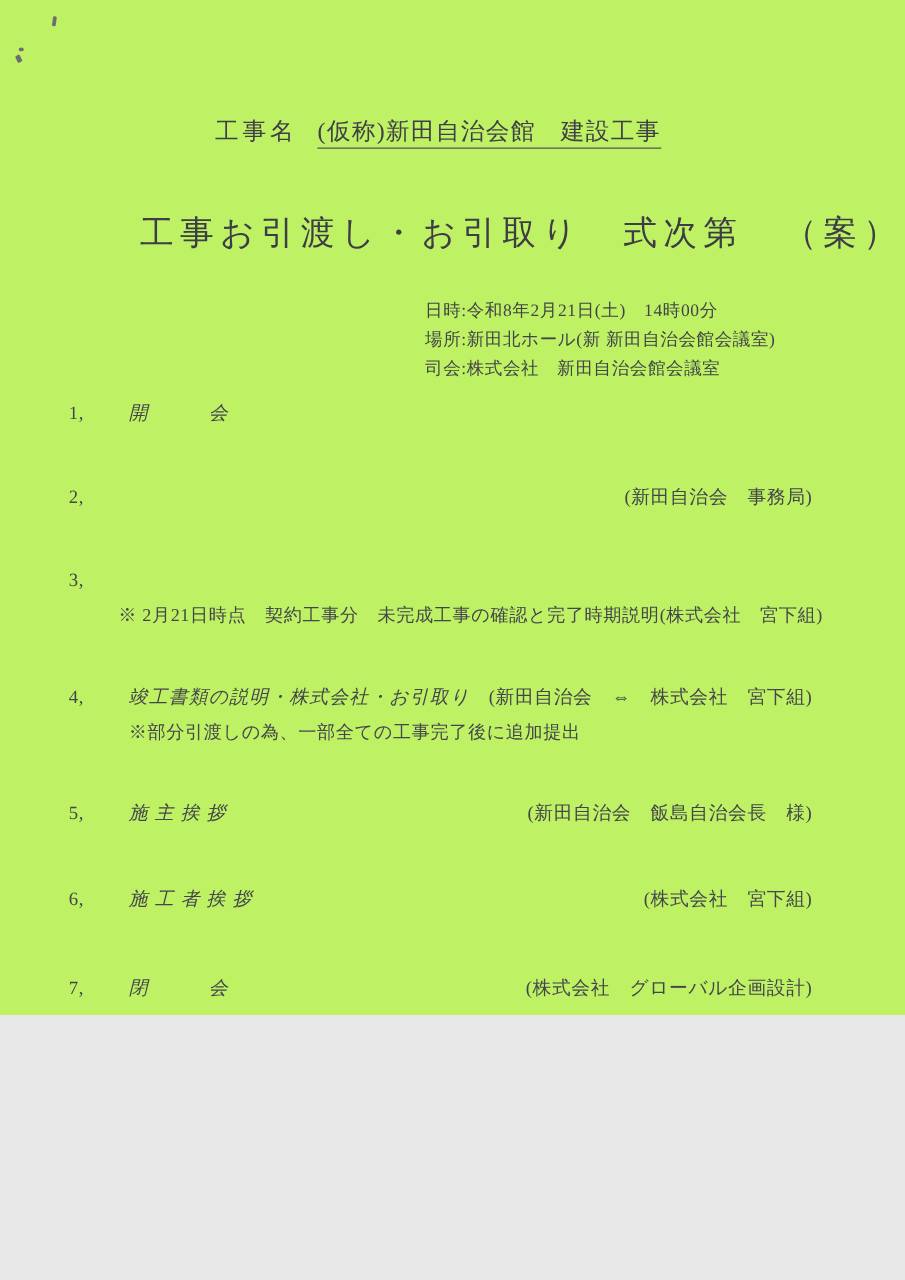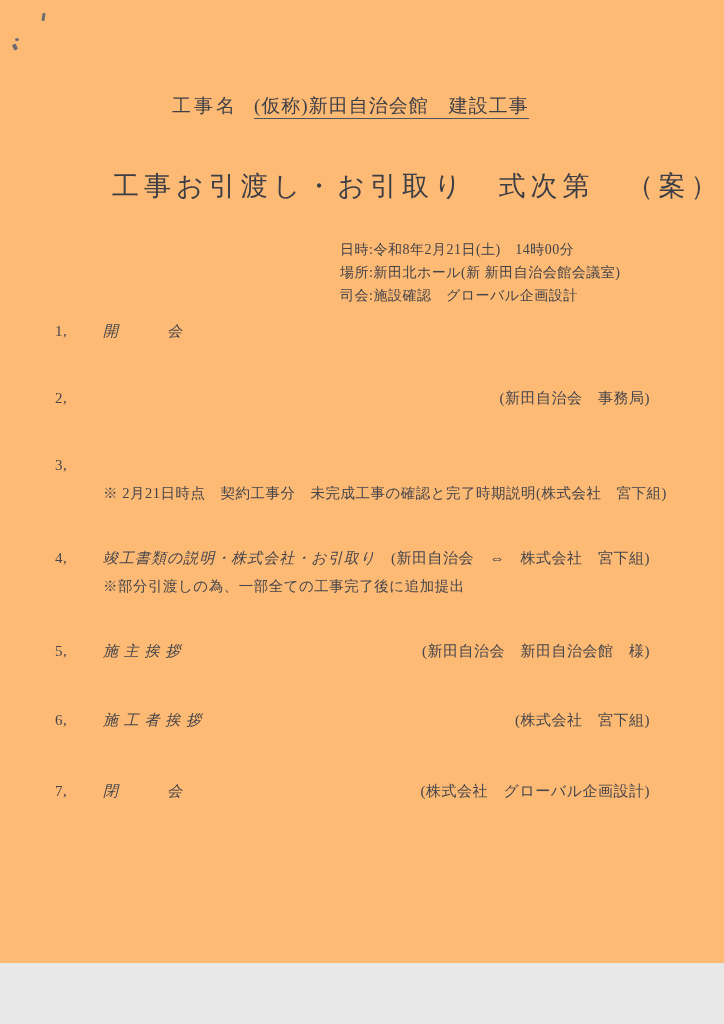--- a/index.html
+++ b/index.html
@@ -2,23 +2,23 @@
 <html lang="ja"><head>
 <meta charset="utf-8">
 <style>
   html,body{margin:0;padding:0;}
   body{
     background:#e8e8e8;
     font-family:"Liberation Serif","DejaVu Serif",serif;
   }
   .page{
     position:relative;
-    width:724px;height:963px;
+    width:724px;height:812px;
     margin:0 auto;
-    background:#fdba74;
+    background:#bef264;
     overflow:hidden;
     color:#45454c;
   }
   
   .artifact{position:absolute;background:#6d6d72;border-radius:1px;}
   .a1{left:42px;top:13px;width:3px;height:8px;transform:rotate(8deg);}
   .a2{left:15px;top:38px;width:4px;height:3px;border-radius:50%;}
   .a3{left:13px;top:44px;width:4px;height:6px;transform:rotate(-25deg);}
 
   .project-line{
@@ -51,42 +51,42 @@
   .row .ttl{letter-spacing:1px;white-space:pre;font-style:italic;}
   .row .ann,.note-row .ann{
     margin-left:auto;white-space:nowrap;letter-spacing:0.5px;text-align:right;
   }
   .note-row{
     position:absolute;left:103px;right:74px;
     display:flex;align-items:flex-start;
     font-size:14.5px;line-height:19px;color:#45454c;
   }
   .note-row .note{letter-spacing:0.5px;white-space:pre;}
-  .r1{top:322px;} .r2{top:389px;} .r3{top:456px;} .n3{top:484px;}
+  .r1{top:322px;} .r2{top:389px;} .r3{top:456px;} .n3{top:484px;justify-content:center;}
   .r4{top:549px;} .n4{top:577px;} .r5{top:642px;} .r6{top:711px;} .r7{top:782px;}
 </style>
 </head>
 <body>
 
 <div class="page">
 
   <div class="artifact a1"></div>
   <div class="artifact a2"></div>
   <div class="artifact a3"></div>
 
   <div class="project-line">
     <span class="plabel">工事名</span><span class="pname">(仮称)新田自治会館　建設工事</span>
   </div>
 
   <h1 class="main-title">工事お引渡し・お引取り　式次第　（案）</h1>
 
   <div class="meta">
     <div class="meta-line">日時:令和8年2月21日(土)　14時00分</div>
     <div class="meta-line">場所:新田北ホール(新 新田自治会館会議室)</div>
-    <div class="meta-line">司会:施設確認　グローバル企画設計</div>
+    <div class="meta-line">司会:株式会社　新田自治会館会議室</div>
   </div>
 
   <div class="row r1">
     <span class="no">1,</span>
     <span class="ttl">開　　　会</span>
   </div>
 
   <div class="row r2">
     <span class="no">2,</span>
     <span class="ann">(新田自治会　事務局)</span>
@@ -105,21 +105,21 @@
     <span class="ttl">竣工書類の説明・株式会社・お引取り</span>
     <span class="ann">(新田自治会　⇔　株式会社　宮下組)</span>
   </div>
   <div class="note-row n4">
     <span class="note">※部分引渡しの為、一部全ての工事完了後に追加提出</span>
   </div>
 
   <div class="row r5">
     <span class="no">5,</span>
     <span class="ttl">施 主 挨 拶</span>
-    <span class="ann">(新田自治会　新田自治会館　様)</span>
+    <span class="ann">(新田自治会　飯島自治会長　様)</span>
   </div>
 
   <div class="row r6">
     <span class="no">6,</span>
     <span class="ttl">施 工 者 挨 拶</span>
     <span class="ann">(株式会社　宮下組)</span>
   </div>
 
   <div class="row r7">
     <span class="no">7,</span>

